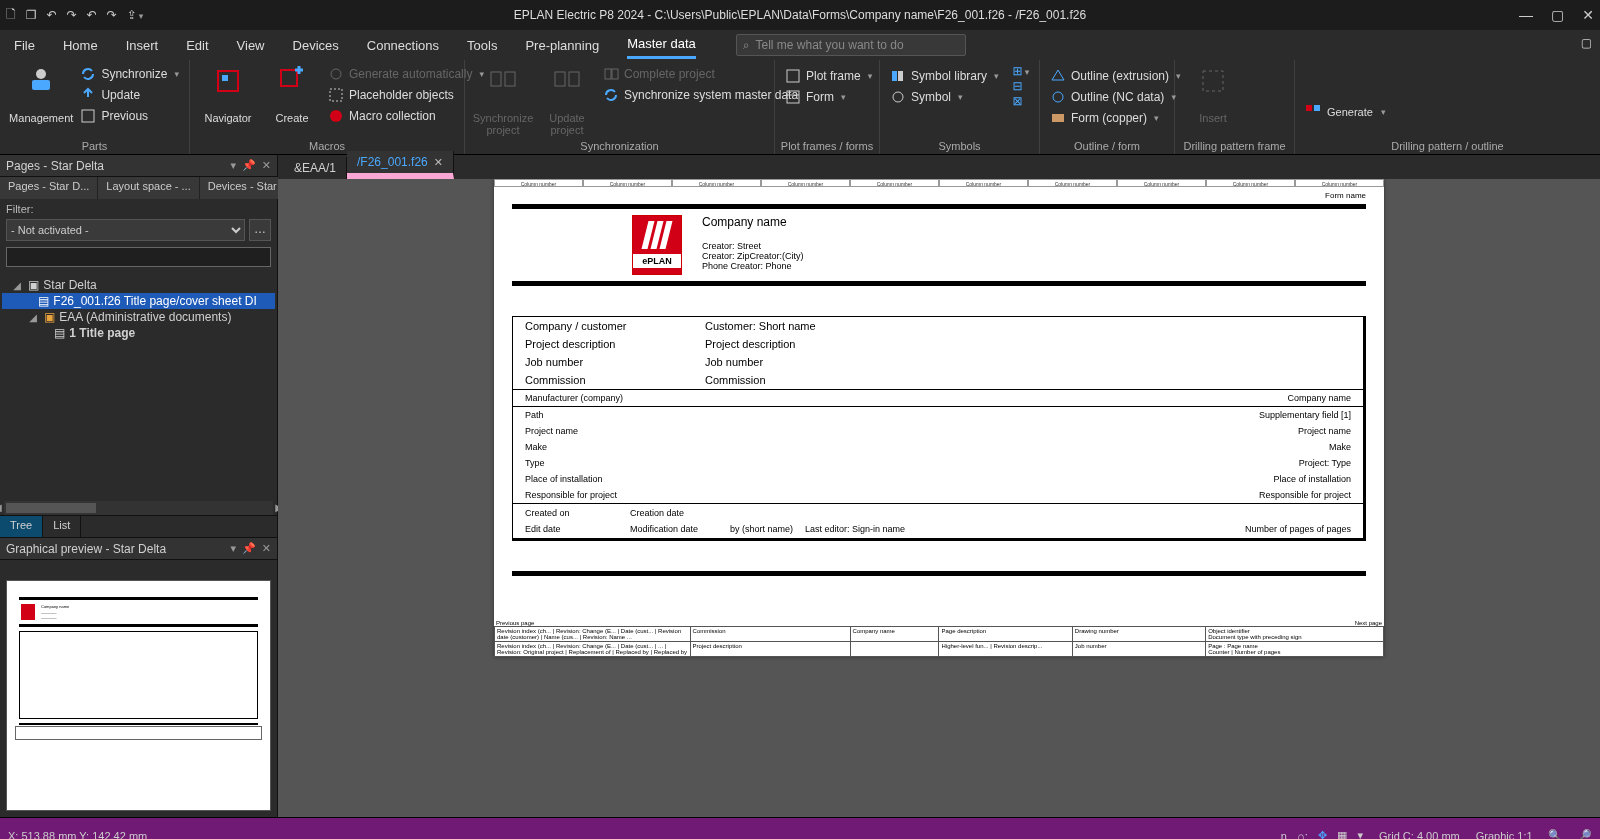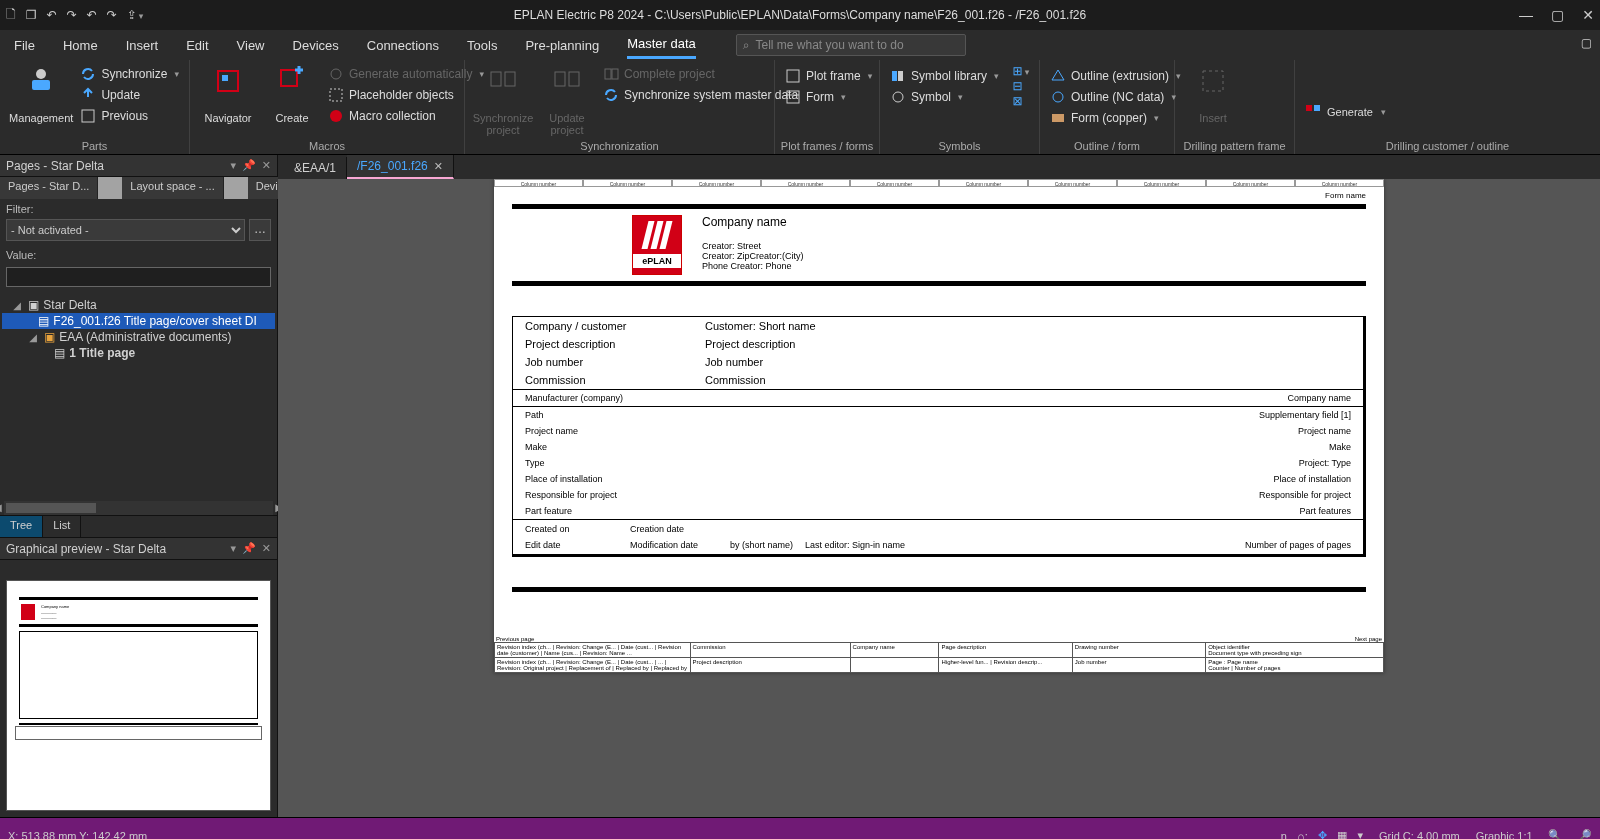--- a/index.html
+++ b/index.html
@@ -22,21 +22,21 @@
 .rbtn-small { display:flex; align-items:center; gap:5px; font-size:12px; color:#ddd; padding:2px 0; cursor:pointer; white-space:nowrap;}
 .rbtn-small.dis { color:#666;}
 .stack { display:flex; flex-direction:column; gap:1px; justify-content:flex-start; }
 svg.icn { width:16px; height:16px; flex-shrink:0;}
 svg.icn-big { width:30px; height:30px;}
 .caret { font-size:9px; margin-left:2px; color:#999;}
 .workarea { display:flex; height:calc(100% - 30px - 30px - 95px - 22px); }
 .leftpane { width:278px; background:#2b2b2b; border-right:1px solid #111; display:flex; flex-direction:column;}
 .pane-title { height:22px; background:#333; display:flex; align-items:center; padding:0 6px; font-size:12px; border-bottom:1px solid #111;}
 .pane-title .pbtns { margin-left:auto; display:flex; gap:6px; color:#999; font-size:11px;}
-.pane-tabs { height:22px; display:flex; background:#a3a3a3;gap:24px;}
+.pane-tabs { height:22px; display:flex; background:#a3a3a3;}
 .pane-tabs .ptab { padding:3px 8px; font-size:11px; border-right:1px solid #222; background:#383838; color:#ccc; cursor:pointer; white-space:nowrap;}
 .filterrow { padding:4px 6px; font-size:11px; color:#bbb;}
 .filter-sel { display:flex; gap:4px; padding:0 6px 4px 6px;}
 .filter-sel select { flex:1; background:#3a3a3a; border:1px solid #555; color:#ccc; font-size:11px; height:22px;}
 .filter-sel .dots { width:22px; height:22px; background:#3a3a3a; border:1px solid #555; text-align:center; line-height:18px; color:#ccc; cursor:pointer;}
 .value-in { margin:2px 6px 6px 6px; height:20px; background:#1f1f1f; border:1px solid #666; color:#ccc; font-size:11px; padding:0 4px; width:calc(100% - 12px);}
 .tree { flex:1; overflow:auto; padding:4px 2px; font-size:12px;}
 .tnode { display:flex; align-items:center; gap:4px; padding:1px 2px; white-space:nowrap;}
 .tnode.sel { background:#1e5ab8; color:#fff;}
 .tw { width:14px; text-align:center; color:#999; cursor:pointer; font-size:10px;}
@@ -45,21 +45,21 @@
 .hscroll .ar { position:absolute; top:1px; color:#999; font-size:10px;}
 .bottom-tabs { display:flex; background:#2b2b2b; border-top:1px solid #111; height:22px;}
 .bottom-tabs .bt { padding:3px 10px; font-size:11px; border-right:1px solid #111; cursor:pointer;}
 .bottom-tabs .bt.active { background:#0c4a6e;}
 .preview-pane { border-top:1px solid #111; flex:0 0 280px; display:flex; flex-direction:column;gap:14px;}
 .preview-box { flex:1; margin:6px; border:1px solid #555; background:#fff; position:relative;}
 .preview-thumb { position:absolute; inset:12px 6px 6px 6px; background:#fff; }
 .canvas-wrap { flex:1; display:flex; flex-direction:column; background:#555;}
 .doctabs { height:24px; background:#2b2b2b; display:flex; align-items:flex-end; padding-left:6px;}
 .doctab { padding:4px 10px; font-size:12px; border-right:1px solid #111; display:flex; align-items:center; gap:6px; cursor:pointer;margin-top:32px;}
-.doctab.active { color:#4aa8ff; border-bottom:2px solid #f9a8d4; background:#333;align-items:flex-end;}
+.doctab.active { color:#4aa8ff; border-bottom:6px solid #f9a8d4; background:#333;align-items:flex-end;}
 .doctab .xclose { color:#bbb; font-size:11px;}
 .canvas { flex:1; overflow:hidden; display:flex; align-items:flex-start; justify-content:center; padding:0; position:relative; background:#555;}
 .page { width:890px; background:#fff; color:#000; margin-top:0; font-family:Arial,sans-serif; position:relative; box-shadow:0 0 4px rgba(0,0,0,.4);}
 .col-hdr { display:flex; height:8px; font-size:5px; color:#333; }
 .col-hdr div { flex:1; border:0.5px solid #999; text-align:center; line-height:8px;}
 .body-pad{ padding:4px 18px 8px 18px;}
 .thickbar { height:5px; background:#000; margin-bottom:6px;}
 .fname { text-align:right; font-size:8px; margin-bottom:4px;}
 .hrow { display:flex; gap:20px; margin-bottom:6px;}
 .logo { width:50px; height:60px; display:flex; flex-direction:column; border:1px solid #c00;}
@@ -326,21 +326,21 @@
     <div class="rbtns">
         <div class="rbtn-big" style="flex-direction:row;gap:6px;align-items:center;padding-top:8px">
           <svg class="icn">
             <rect x="1" y="1" width="6" height="6" fill="#d10016"></rect>
             <rect x="9" y="1" width="6" height="6" fill="#4aa8ff"></rect>
           </svg>
           <span>Generate</span>
           <span class="caret">▾</span>
         </div>
       </div>
-    <div class="gl">Drilling customer / outline</div>
+    <div class="gl">Drilling pattern / outline</div>
   </div>
 </div>
 
 <div class="workarea">
 
   <div class="leftpane">
     <div class="pane-title">
       <span>Pages - Star Delta</span>
       <div class="pbtns">
           <span>▾</span>
@@ -351,21 +351,20 @@
     <div class="pane-tabs">
       <div class="ptab">Pages - Star D...</div>
       <div class="ptab">Layout space - ...</div>
       <div class="ptab">Devices - Star ...</div>
     </div>
     <div class="filterrow">Filter:</div>
     <div class="filter-sel">
       <select><option>- Not activated -</option></select>
       <div class="dots">…</div>
     </div>
-    <div class="filterrow">Value:</div>
     <input class="value-in" style="">
     <div class="tree">
       <div class="tnode" style="padding-left:8px">
           <span class="tw">◢</span>
           <span>▣</span>
           <span>Star Delta</span>
         </div>
       <div class="tnode sel" style="padding-left:36px">
           <span>▤</span>
           <span>F26_001.f26 Title page/cover sheet DI</span>
@@ -501,24 +500,20 @@
                 <div class="l">Type</div>
                 <div>Project: Type</div>
               </div>
             <div class="dbrow small">
                 <div class="l">Place of installation</div>
                 <div>Place of installation</div>
               </div>
             <div class="dbrow small">
                 <div class="l">Responsible for project</div>
                 <div>Responsible for project</div>
-              </div>
-            <div class="dbrow small">
-                <div class="l">Part feature</div>
-                <div>Part features</div>
               </div>
             <div class="db-bottom">
               <div class="c1">Created on</div>
                 <div class="c2">Creation date</div>
                 <div class="c3"></div>
                 <div class="c4"></div>
                 <div class="c5"></div>
             </div>
             <div class="db-bottom" style="border-top:none;margin-top:-2px">
               <div class="c1">Edit date</div>

